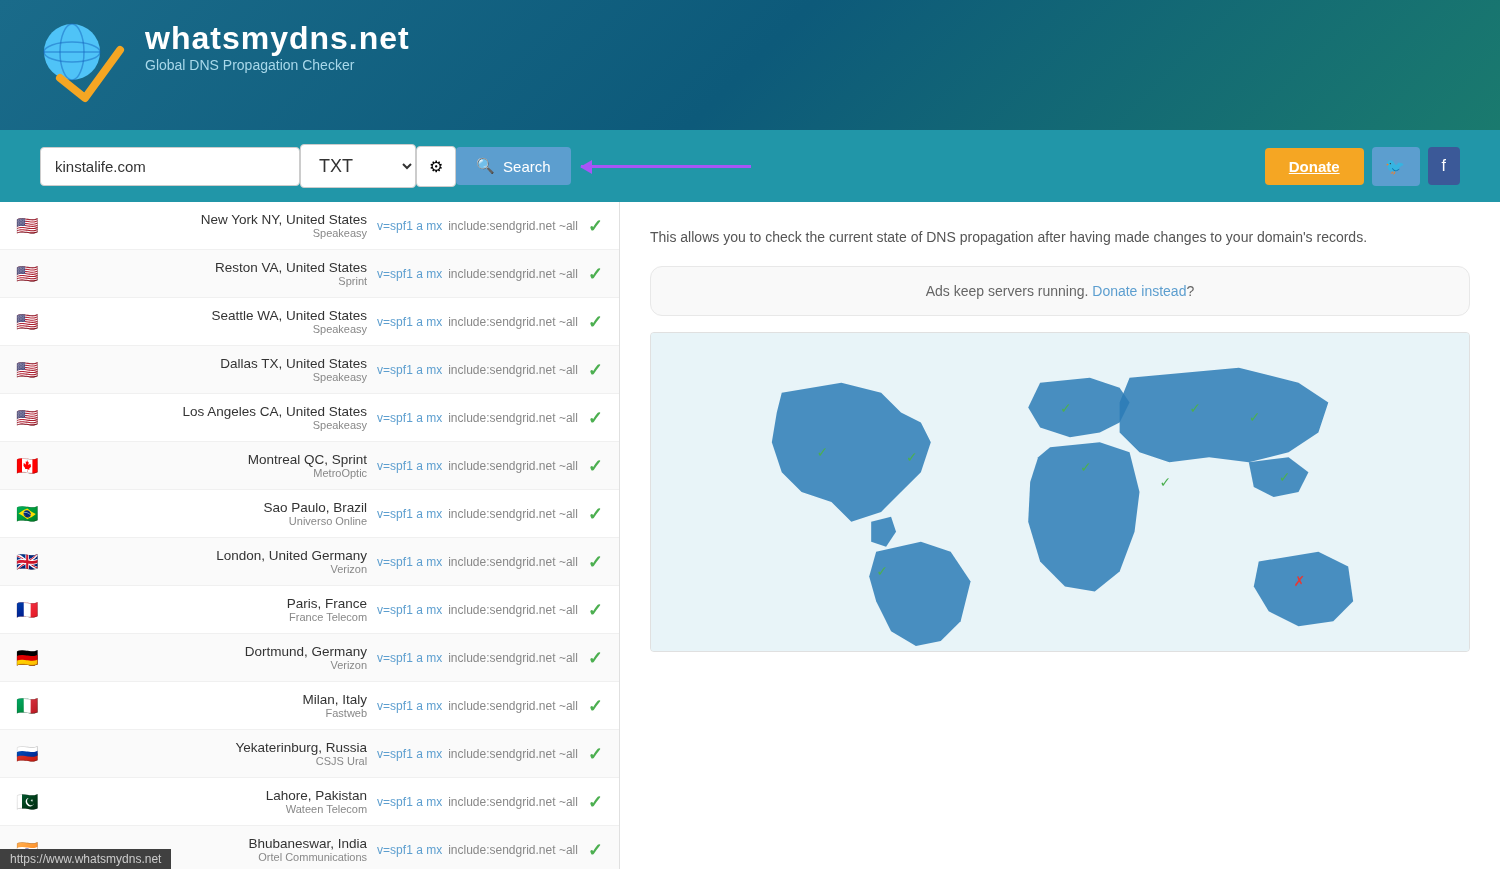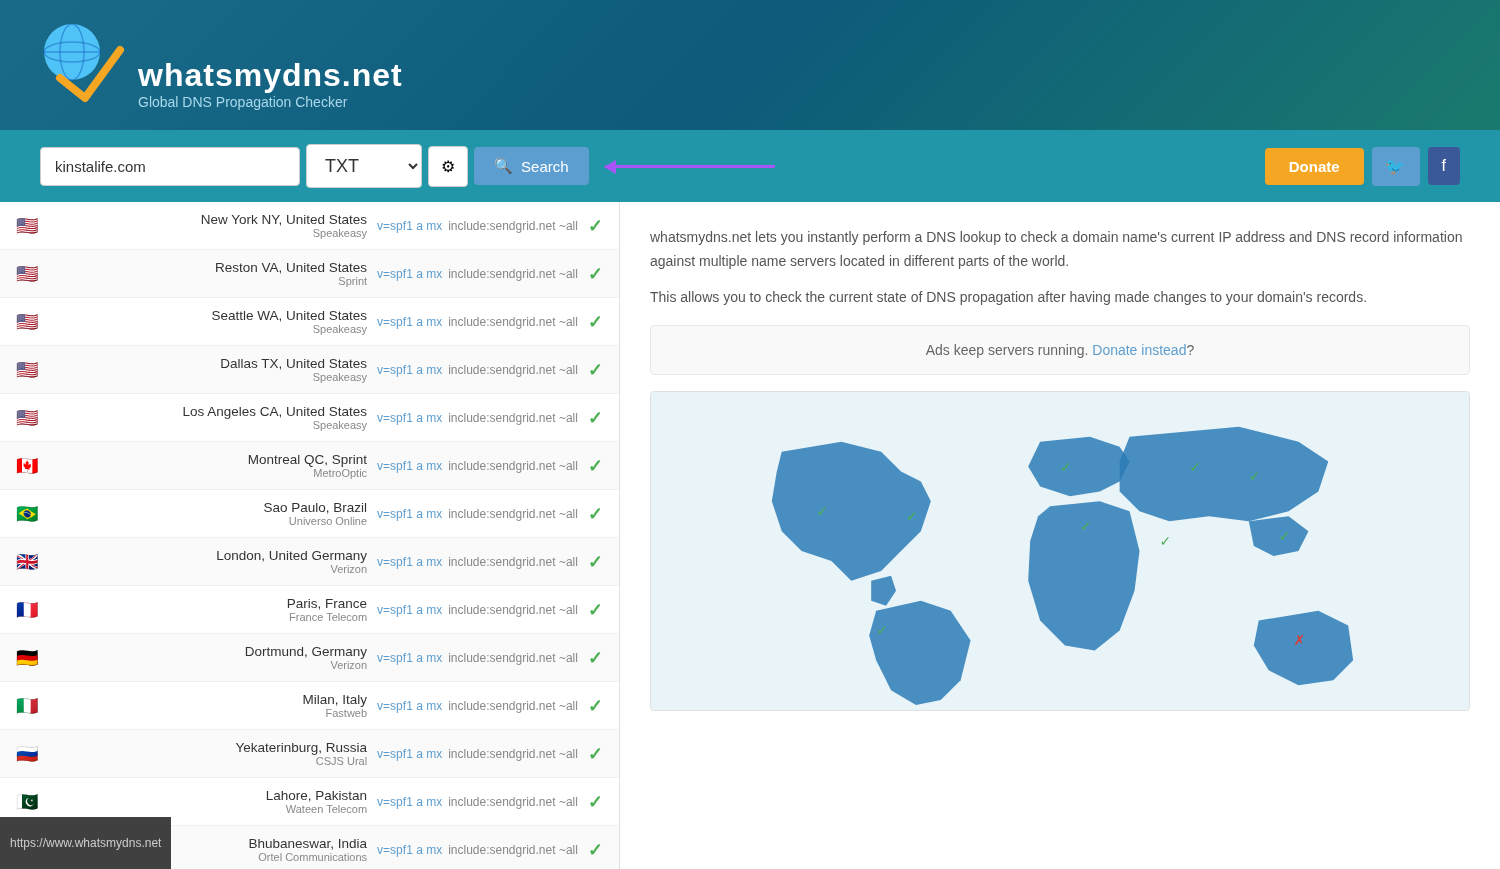--- a/index.html
+++ b/index.html
@@ -7,22 +7,22 @@
 
     
     .header {
       background: linear-gradient(135deg, #1a6b8a 0%, #0d5a7a 50%, #1a7a6e 100%);
       padding: 20px 40px;
       display: flex;
       align-items: center;
     }
     .logo-area {
       display: flex;
-      align-items: flex-end;
-      gap: 8px;
+      align-items: flex-start;
+      gap: 15px;
     }
     .logo-icon {
       width: 90px;
       height: 90px;
       position: relative;
     }
     .logo-text h1 {
       color: white;
       font-size: 32px;
       font-weight: bold;
@@ -32,21 +32,21 @@
       color: #a8d8ea;
       font-size: 14px;
     }
 
     
     .toolbar {
       background: #2196a8;
       padding: 14px 40px;
       display: flex;
       align-items: center;
-      gap: 6px;
+      gap: 0;
     }
     .domain-input {
       width: 260px;
       padding: 10px 14px;
       border: 1px solid #ccc;
       border-radius: 4px;
       font-size: 15px;
       background: white;
       color: #333;
     }
@@ -107,20 +107,21 @@
     }
     .donate-btn {
       background: #f5a623;
       color: white;
       border: none;
       border-radius: 4px;
       padding: 10px 24px;
       font-size: 15px;
       font-weight: bold;
       cursor: pointer;
+      text-decoration: underline;
     }
     .twitter-btn, .facebook-btn {
       background: #5c9ecf;
       color: white;
       border: none;
       border-radius: 4px;
       padding: 10px 14px;
       font-size: 16px;
       cursor: pointer;
     }
@@ -201,21 +202,21 @@
     }
     .description {
       color: #555;
       font-size: 14px;
       line-height: 1.7;
       margin-bottom: 12px;
     }
     .ad-bar {
       background: #f9f9f9;
       border: 1px solid #e8e8e8;
-      border-radius: 4px;
+      border-radius: 12px;
       padding: 16px;
       text-align: center;
       margin: 16px 0;
       color: #666;
       font-size: 14px;
     }
     .donate-link {
       color: #5c9ecf;
       text-decoration: none;
     }
@@ -229,21 +230,21 @@
     }
 
     
     .status-bar {
       position: fixed;
       bottom: 0;
       left: 0;
       background: #404040;
       color: #ccc;
       font-size: 12px;
-      padding: 19px 10px;
+      padding: 3px 10px;
       z-index: 999;
     }
   </style>
 </head>
 <body>
 
 <div class="header">
   <div class="logo-area">
     <div class="logo-icon">
       <svg viewBox="0 0 90 90" width="90" height="90">
@@ -461,21 +462,20 @@
       </div>
       <div class="dns-values">
         <span>v=spf1 a mx</span>
         <span class="dns-record">include:sendgrid.net ~all</span>
       </div>
       <span class="check-icon">✓</span>
     </div>
     </div>
 
   <div class="right-panel">
-    <p class="description">whatsmydns.net lets you instantly perform a DNS lookup to check a domain name's current IP address and DNS record information against multiple name servers located in different parts of the world.</p>
     <p class="description">This allows you to check the current state of DNS propagation after having made changes to your domain's records.</p>
 
     <div class="ad-bar">
       <span>Ads keep servers running.</span>
       <a href="#" class="donate-link">Donate instead</a><span>?</span>
     </div>
 
     <div class="map-container">
       <svg viewBox="0 0 680 320" width="100%" height="100%" style="background:#e8f4f8;">
 

